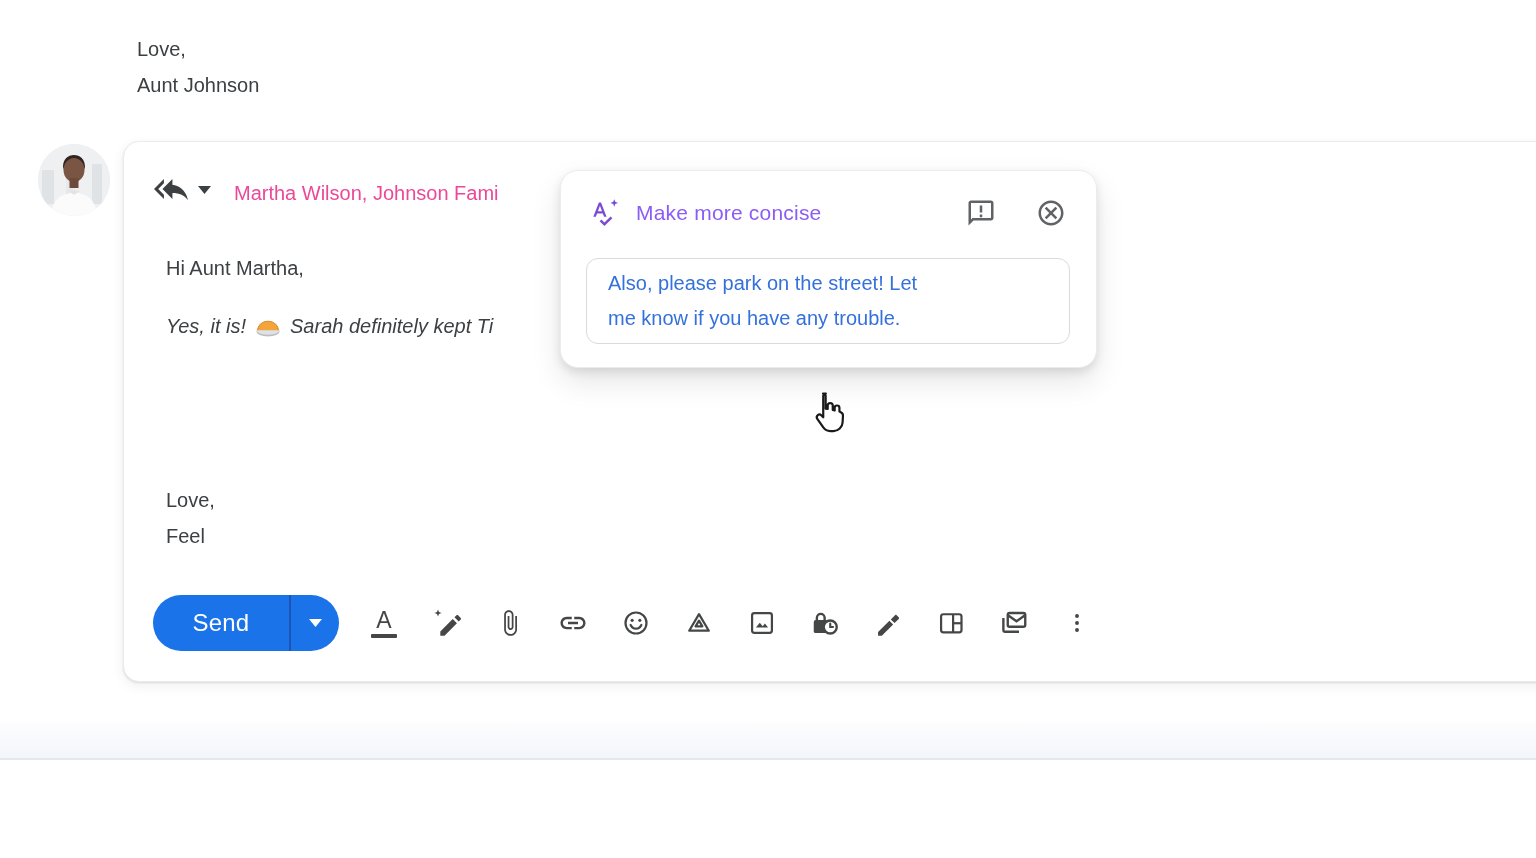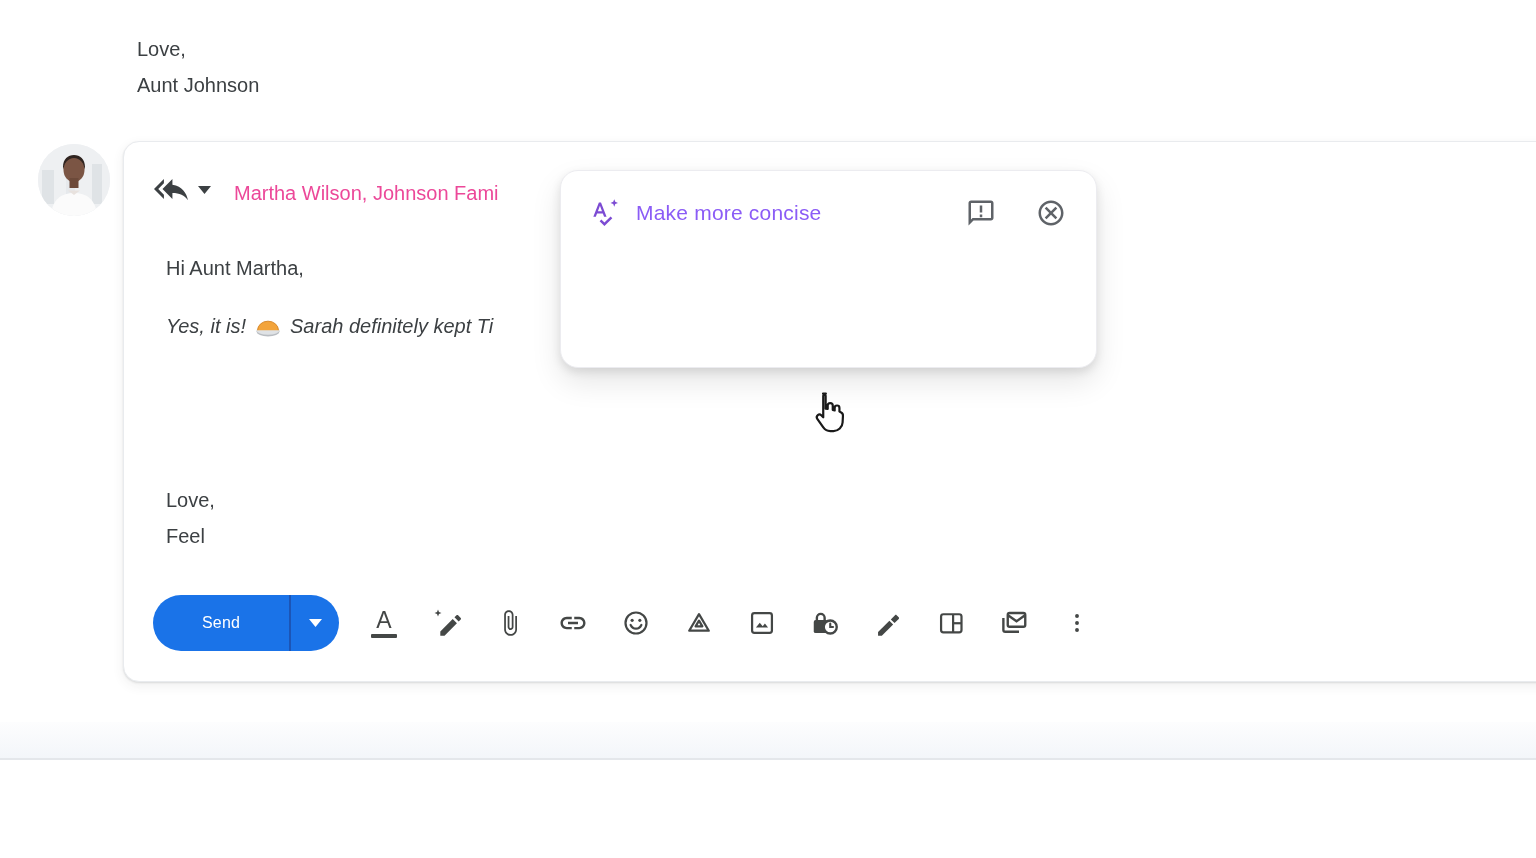--- a/index.html
+++ b/index.html
@@ -34,21 +34,21 @@
   .body-highlight { left:42px; top:235px; }
   .ai-underline {
     text-decoration:underline dotted #a99ae0;
     text-decoration-thickness:2px;
     text-underline-offset:7px;
   }
   .body-signature { left:42px; top:340px; }
 
   
   .send-group { left:29px; top:453px; width:186px; height:56px; border-radius:28px; background:#1a73e8; display:flex; align-items:stretch; overflow:hidden; }
-  .send-main { flex:1; display:flex; align-items:center; justify-content:center; color:#fff; font-size:16px; font-weight:500; letter-spacing:.2px; cursor:default; }
+  .send-main { flex:1; display:flex; align-items:center; justify-content:center; color:#fff; font-size:24px; font-weight:500; letter-spacing:.2px; cursor:default; }
   .send-divider { width:2px; background:#1c55b6; }
   .send-more { width:48px; display:flex; align-items:center; justify-content:center; }
   .toolbar-icons { left:244px; top:465px; display:flex; gap:31px; }
   .tb-icon { width:32px; height:32px; display:flex; align-items:center; justify-content:center; color:#444746; }
   .fmt-a { display:flex; flex-direction:column; align-items:center; }
   .fmt-a .letter { font-size:23px; line-height:22px; font-weight:400; color:#444746; }
   .fmt-a .bar { width:26px; height:4px; background:#444746; border-radius:1px; margin-top:3px; }
 
   
   .ai-popup {
@@ -237,20 +237,26 @@
         <path d="M20 2H4c-1.1 0-2 .9-2 2v18l4-4h14c1.1 0 2-.9 2-2V4c0-1.1-.9-2-2-2zm0 14H5.2L4 17.2V4h16v12z"></path>
         <path d="M11 6h2v5.5h-2zm0 7.2h2v2.2h-2z"></path>
       </svg>
     </div>
     <div class="ai-hicon">
       <svg width="30" height="30" viewBox="0 0 24 24" fill="currentColor">
         <path d="M12 2C6.47 2 2 6.47 2 12s4.47 10 10 10 10-4.47 10-10S17.53 2 12 2zm0 18c-4.41 0-8-3.59-8-8s3.59-8 8-8 8 3.59 8 8-3.59 8-8 8zm3.59-13L12 10.59 8.41 7 7 8.41 10.59 12 7 15.59 8.41 17 12 13.41 15.59 17 17 15.59 13.41 12 17 8.41z"></path>
       </svg>
     </div>
   </div>
+  <div class="ai-suggestion-box">
+    <div class="ai-suggestion-text">
+      <div>Also, please park on the street! Let</div>
+      <div>me know if you have any trouble.</div>
+    </div>
+  </div>
 </div>
 
 <div class="abs footer-band"></div>
 <div class="abs footer-line"></div>
 
 <div class="abs cursor">
   <svg width="36" height="44" viewBox="0 0 24 30">
     <path d="M8.6 2.4c1 0 1.8.8 1.8 1.8v8.6l1.4.15v-2.3c0-.95.77-1.72 1.72-1.72.95 0 1.72.77 1.72 1.72v2.9l1.3.35v-1.7c0-.9.73-1.63 1.63-1.63.9 0 1.63.73 1.63 1.63v2.5l.9.4c.95.42 1.55 1.38 1.5 2.42l-.25 4.6c-.18 3.3-2.9 5.88-6.2 5.88h-2.2c-1.9 0-3.67-.93-4.75-2.49l-4.1-5.9c-.55-.8-.4-1.88.36-2.48.7-.56 1.7-.5 2.34.14l1.35 1.36V4.2c0-1 .8-1.8 1.8-1.8z" fill="#ffffff" stroke="#1a1a1a" stroke-width="1.5" stroke-linejoin="round"></path>
   </svg>
 </div>

